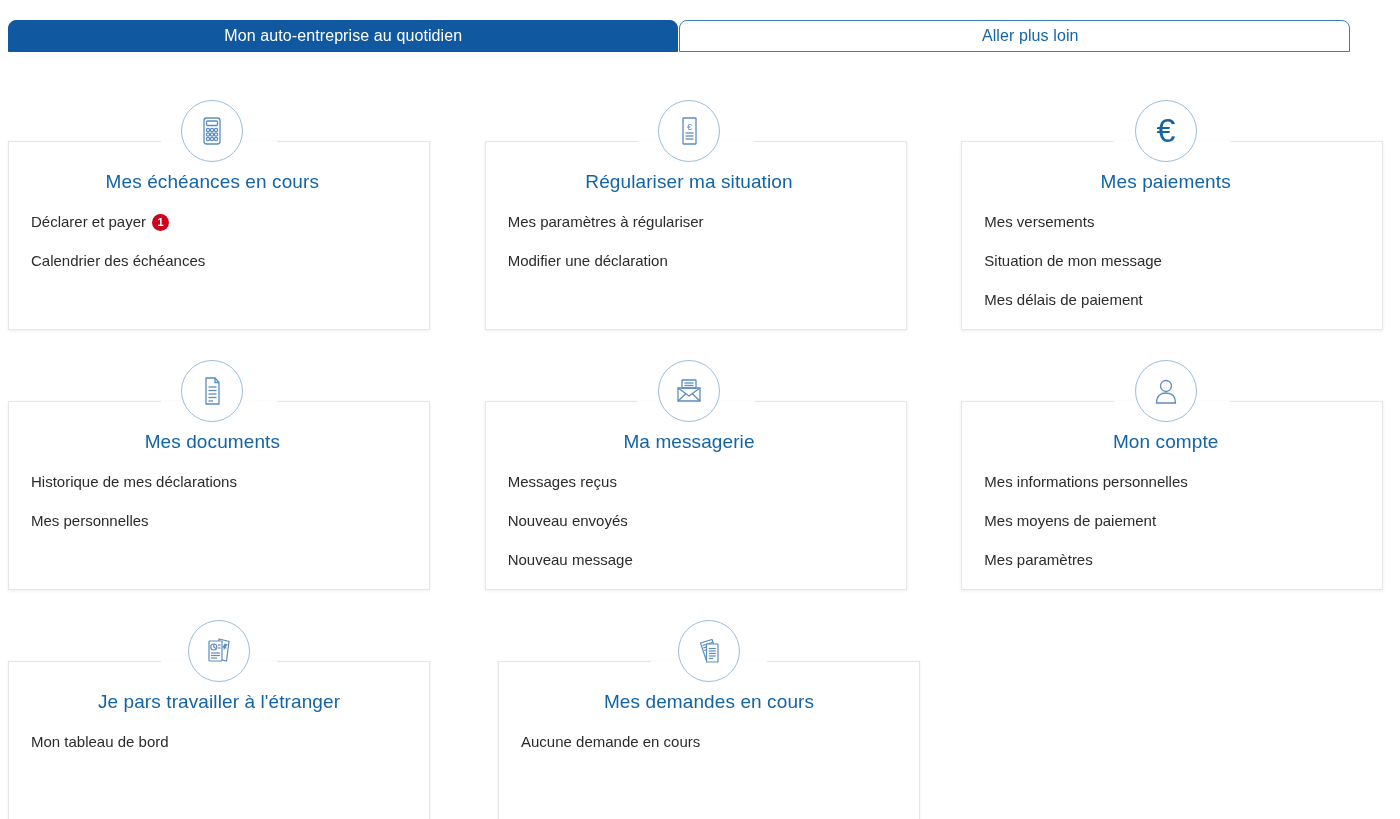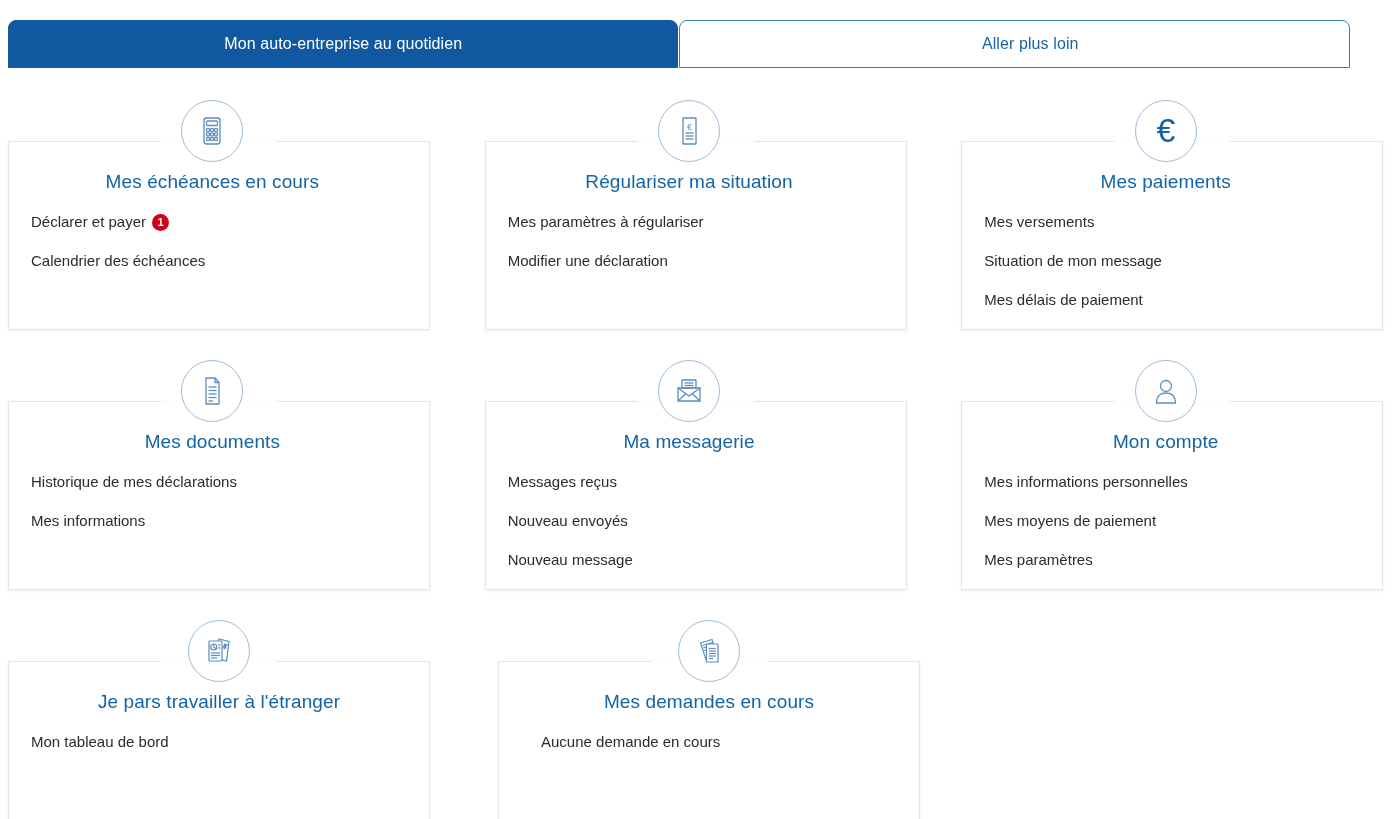--- a/index.html
+++ b/index.html
@@ -18,21 +18,21 @@
   
   .tabbar {
     position: absolute;
     left: 8px;
     top: 20px;
     width: 1342px;
     height: 48px;
     display: flex;
   }
   .tab {
-    height: 48px;
+    height: 32px;
     box-sizing: border-box;
     display: flex;
     align-items: center;
     justify-content: center;
     font-size: 16px;
     letter-spacing: 0.1px;
     cursor: pointer;
   }
   .tab-active {
     width: 671px;
@@ -138,21 +138,21 @@
   .link {
     display: block;
     font-size: 15px;
     color: #2b2b2b;
     line-height: 19px;
     margin-bottom: 20px;
     text-decoration: none;
     cursor: pointer;
     white-space: nowrap;
   }
-  .link.plain { cursor: default; margin-left: 20px; }
+  .link.plain { cursor: default; }
 
   .badge {
     display: inline-block;
     vertical-align: 1px;
     margin-left: 6px;
     width: 17px;
     height: 17px;
     line-height: 17px;
     border-radius: 50%;
     background: #d0021b;
@@ -256,21 +256,21 @@
           <line x1="13.5" y1="13" x2="21.5" y2="13"></line>
           <line x1="13.5" y1="16.5" x2="21.5" y2="16.5"></line>
           <line x1="13.5" y1="20" x2="21.5" y2="20"></line>
           <line x1="13.5" y1="23.5" x2="21.5" y2="23.5"></line>
           <line x1="13.5" y1="27" x2="18" y2="27"></line>
         </svg>
       </div>
       <div class="card-title">Mes documents</div>
       <div class="links">
         <a class="link">Historique de mes déclarations</a>
-        <a class="link">Mes informations</a>
+        <a class="link">Mes personnelles</a>
       </div>
     </div>
 
     <div class="cardwrap c2">
       <div class="card"></div>
       <div class="topline topline-l"></div>
       <div class="topline topline-r"></div>
       <div class="iconcircle">
         <svg width="36" height="34" viewBox="0 0 36 34" fill="none" stroke="#5b8dbe" stroke-width="1.3">
           <rect x="11" y="6" width="14" height="8" rx="0.5"></rect>

